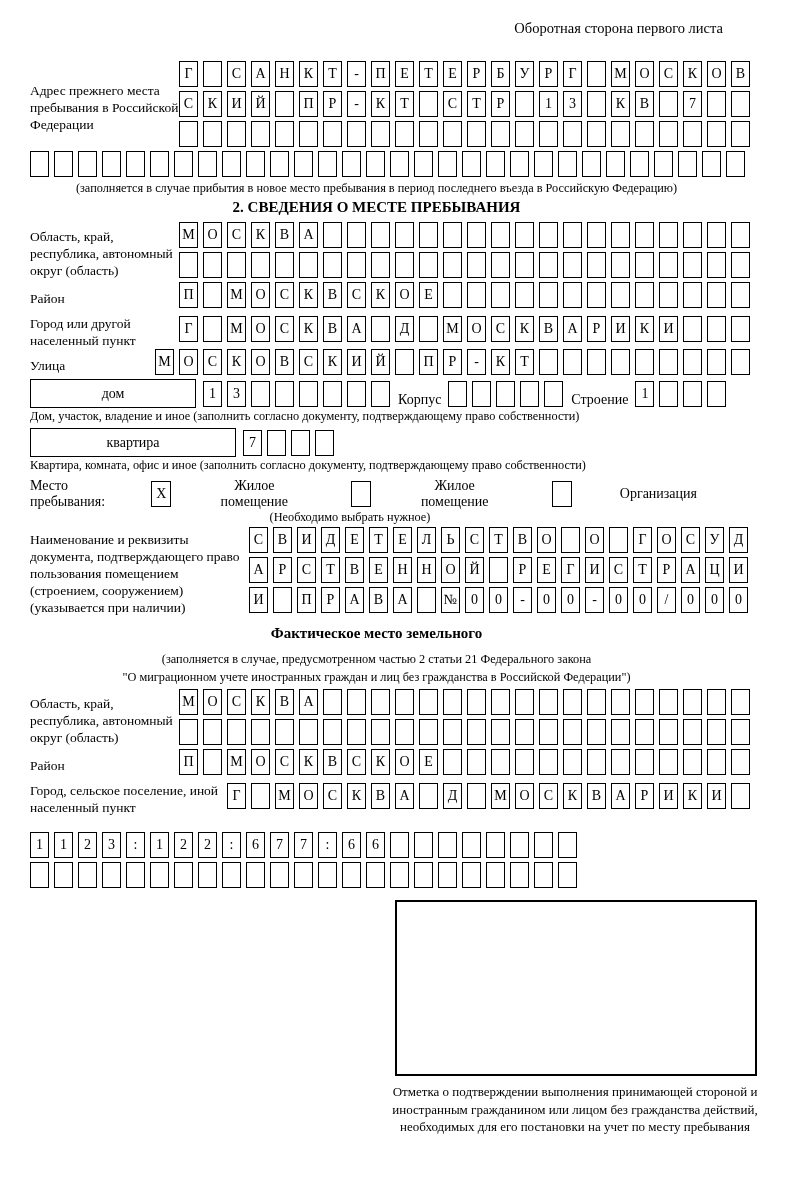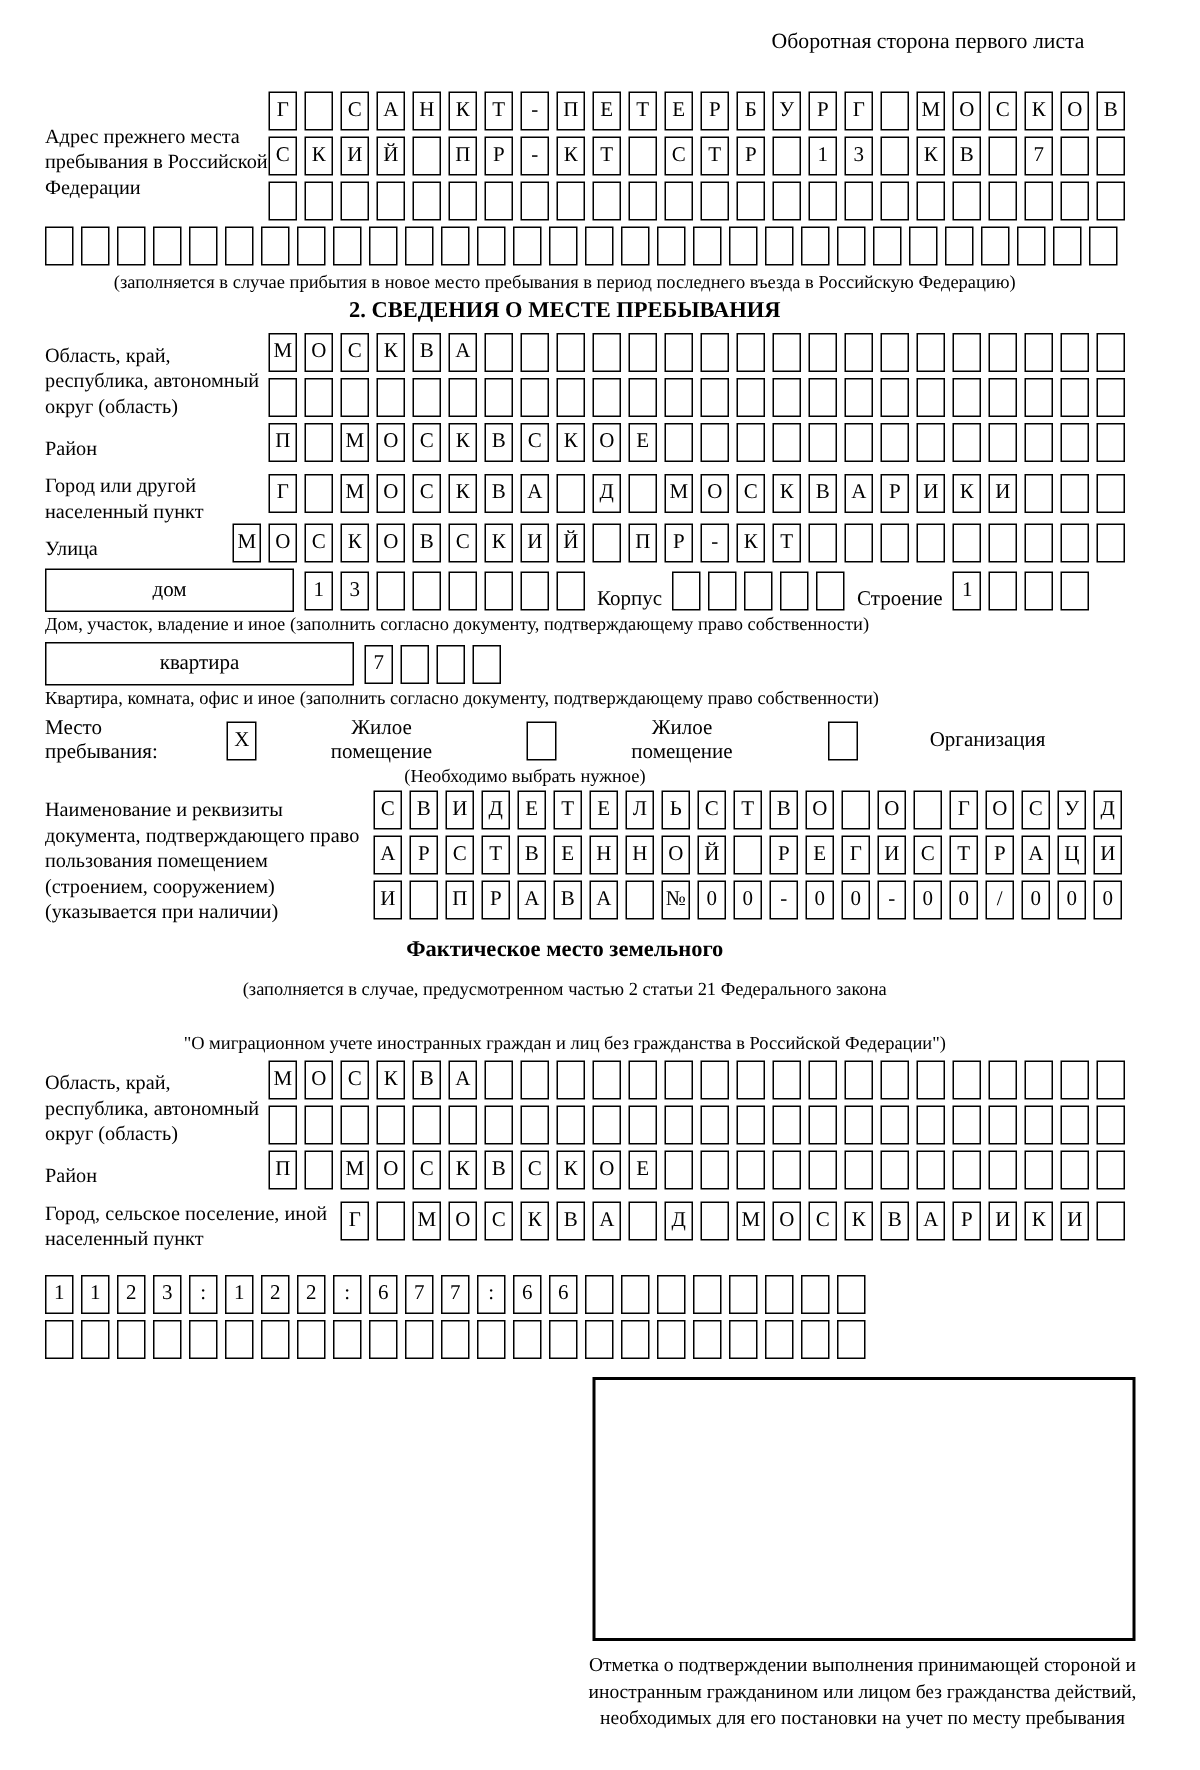--- a/index.html
+++ b/index.html
@@ -28,21 +28,21 @@
   .wb-kv{width:206px;}
   .inline-label{font-size:14px;margin:12px 7px 0 3px;white-space:nowrap;}
   .house-row .boxrow{margin-bottom:0;}
   .stay-row{display:flex;align-items:center;font-size:14px;margin-top:5px;gap:36px;}
   .stay-label{margin-right:10px;}
   .chk{flex:none;width:20px;height:26px;box-sizing:border-box;border:1.5px solid #000;text-align:center;
        line-height:24px;font-size:14px;margin-right:12px;}
   .opt-label{margin-right:26px;text-align:center;}
   .small-center{width:420px;margin-left:110px;text-align:center;}
   .act-title{font-weight:bold;font-size:15px;text-align:center;margin:8px 0 10px 0;}
-  .act-cap{margin-bottom:21px;}
+  .act-cap{margin-bottom:3px;}
   .offset-rows{margin-top:16px;}
   .stamp-box{box-sizing:border-box;width:362px;height:176px;border:2px solid #000;margin-left:365px;margin-top:8px;}
   .stamp-caption{width:386px;margin-left:352px;margin-top:7px;text-align:center;font-size:13px;line-height:17.5px;font-family:Liberation Serif, serif;}
   .mb2{margin-bottom:2px;}
   .mb4{margin-bottom:4px;}
 </style>
 </head>
 <body>
 
 <div class="page">

